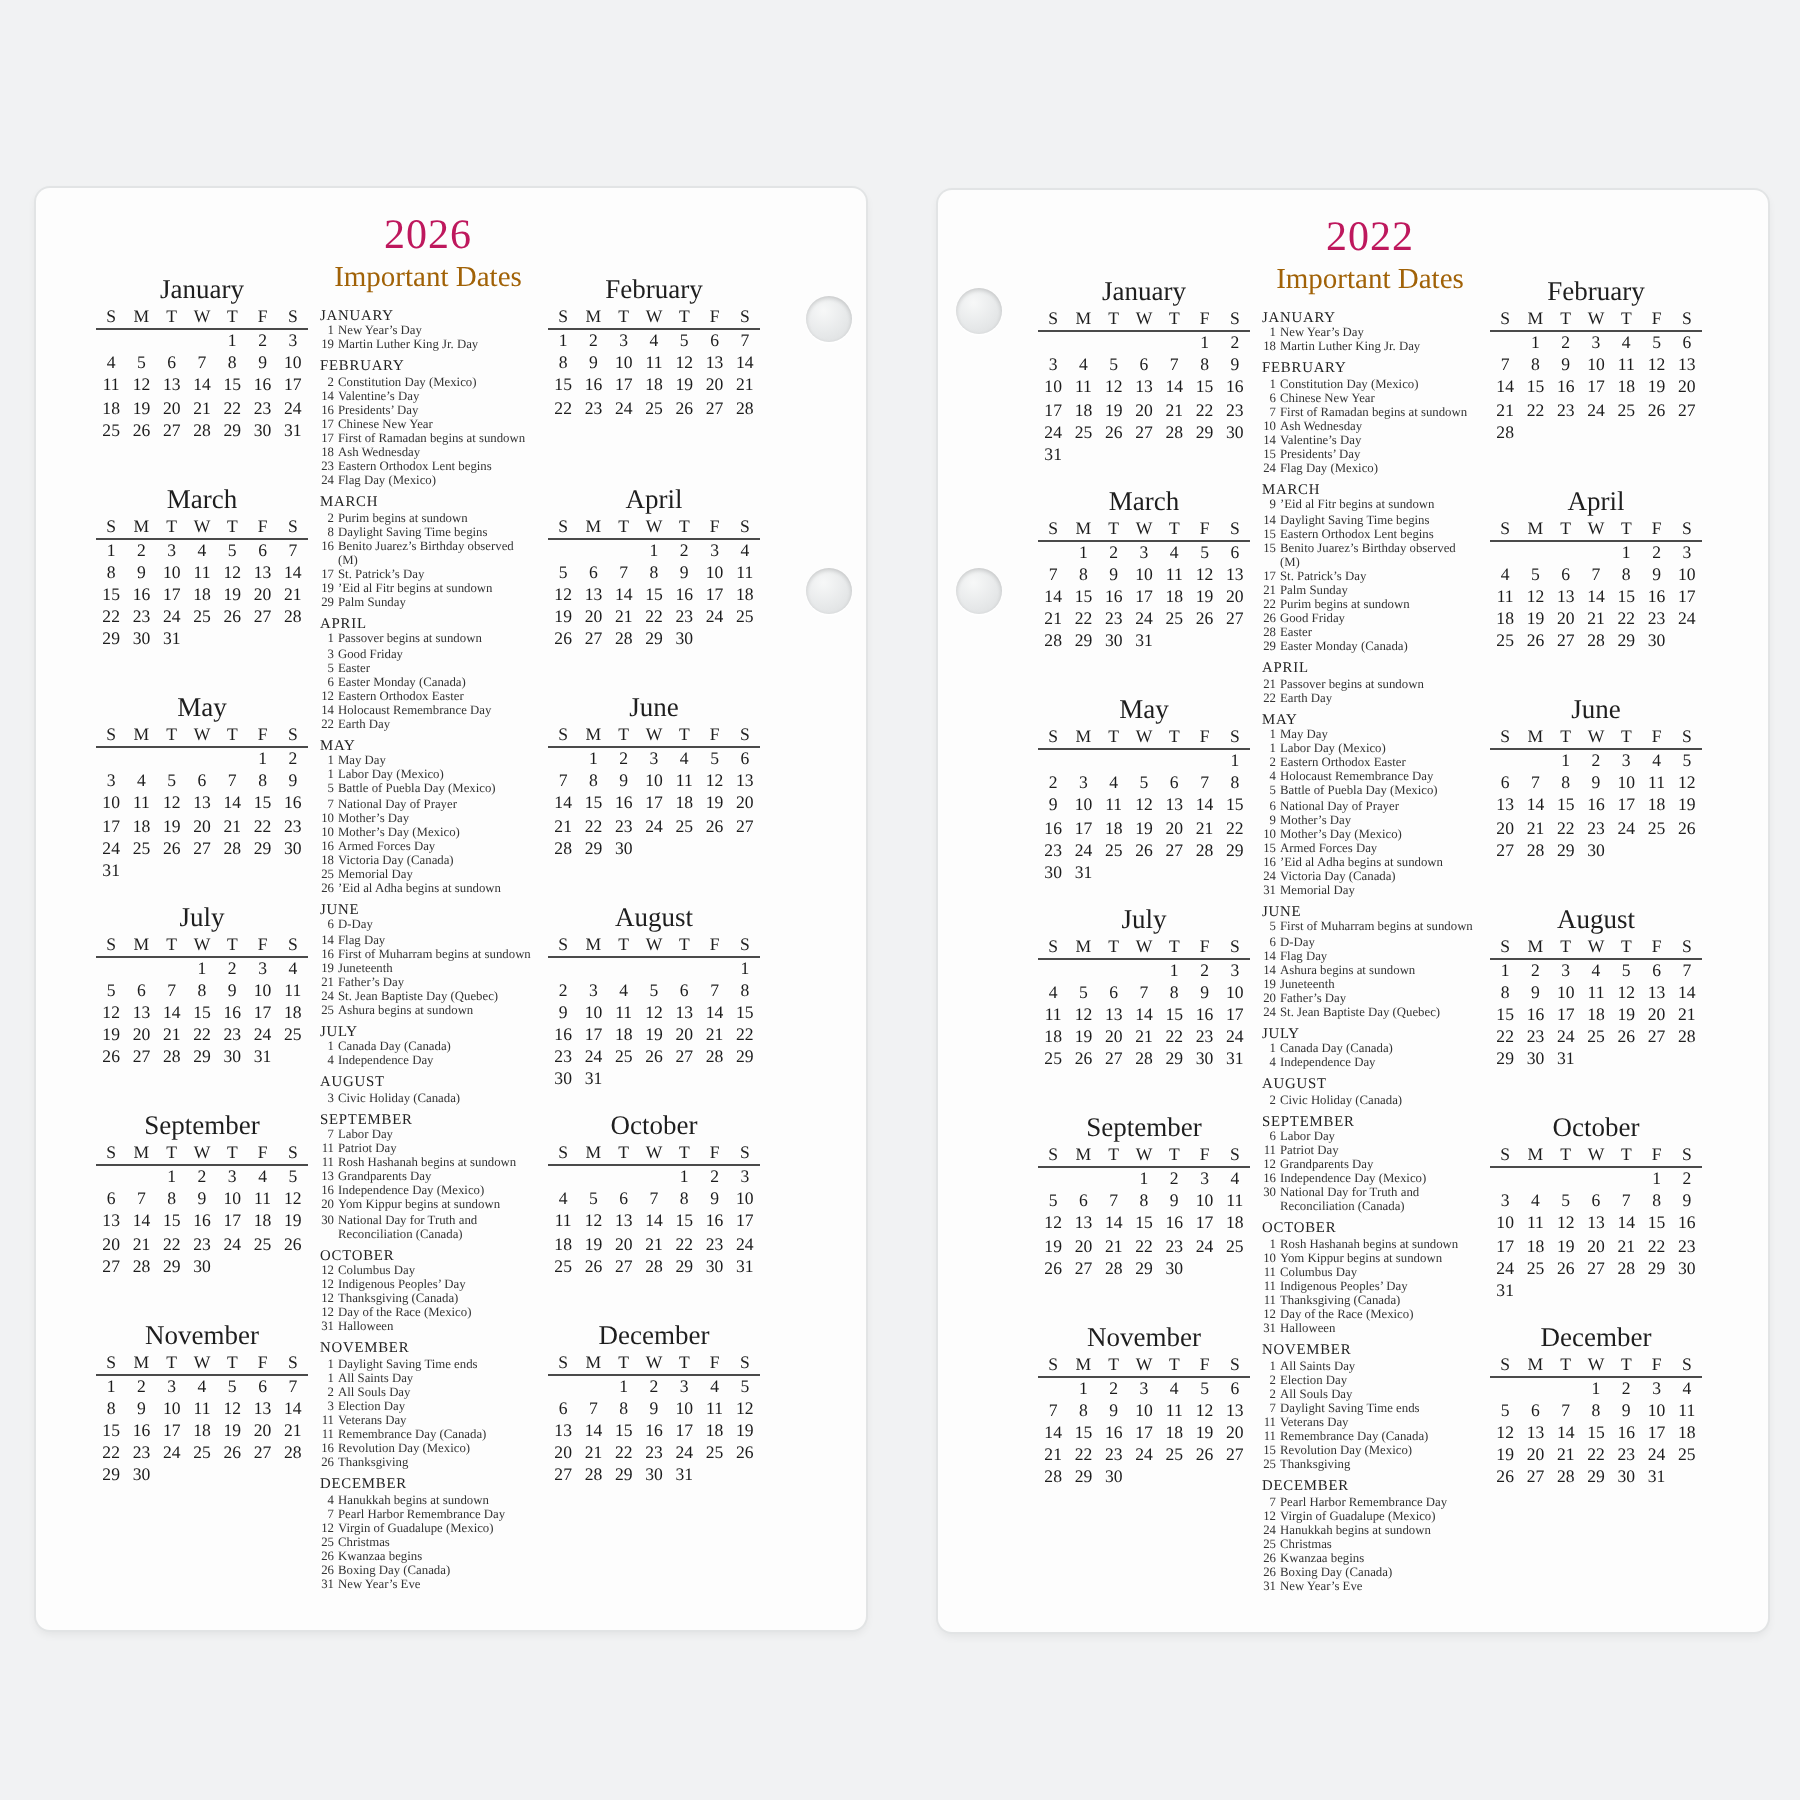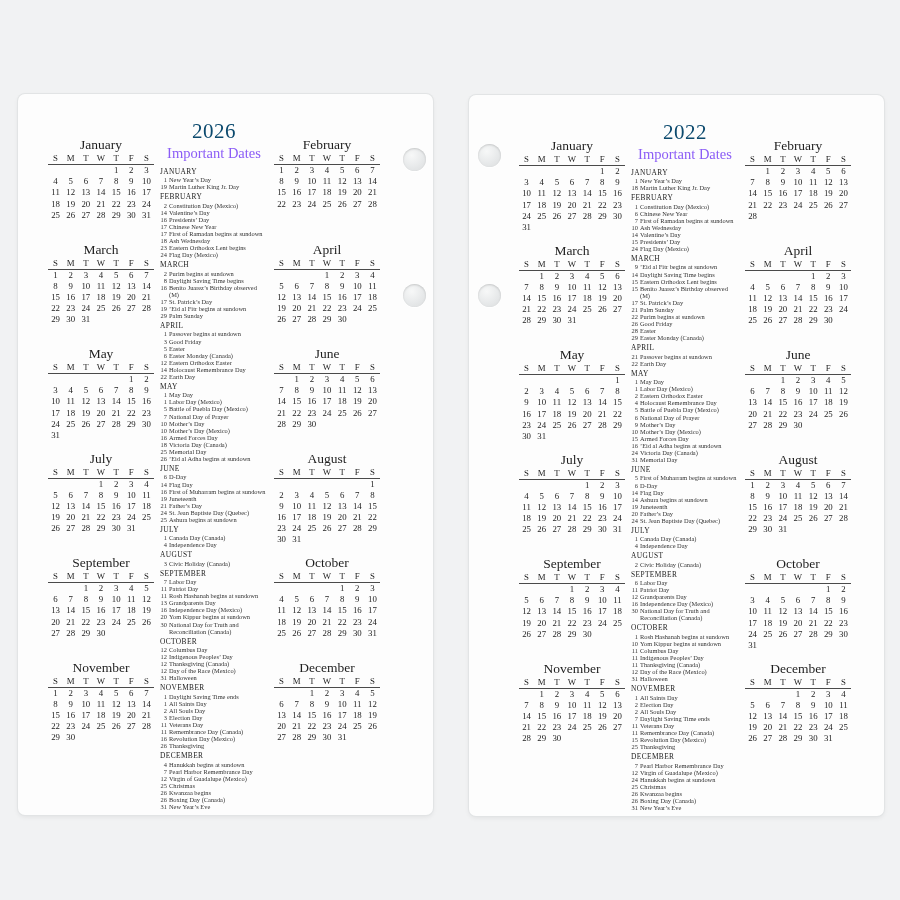--- a/index.html
+++ b/index.html
@@ -23,22 +23,22 @@
   .cols{display:flex;padding-top:10px;height:100%;overflow:hidden;}
   .page-left  .cols{padding-left:30px;padding-right:43px;}
   .page-right .cols{padding-left:50px;padding-right:23px;}
   .mcol{width:106px;flex:none;padding-top:33px;}
   .ccol{width:108px;flex:none;margin:0 6px;text-align:center;}
   .month{height:104.5px;}
   .month-name{font-size:13.5px;line-height:15px;text-align:center;margin-bottom:1px;color:#1e1e1e;}
   .mgrid{display:grid;grid-template-columns:repeat(7,1fr);}
   .dh{font-size:8.8px;line-height:10px;height:12px;text-align:center;border-bottom:1px solid #4a4a4a;color:#1e1e1e;}
   .dc{font-size:8.8px;line-height:11.2px;height:11.2px;text-align:center;color:#1c1c1c;}
-  .ptitle{font-size:21px;line-height:23px;margin-top:16px;letter-spacing:0.5px;color:#0c4a6e;}
-  .psub{font-size:14.5px;line-height:16px;margin-top:2px;margin-bottom:4px;white-space:nowrap;color:#8b5cf6;}
+  .ptitle{font-size:21px;line-height:23px;margin-top:2px;letter-spacing:0.5px;color:#be185d;}
+  .psub{font-size:14.5px;line-height:16px;margin-top:2px;margin-bottom:4px;white-space:nowrap;color:#a16207;}
   .idates{text-align:left;overflow:hidden;}
   .isec-h{font-size:7.4px;line-height:8.4px;letter-spacing:0.4px;margin-top:2.8px;color:#222;}
   .irow{display:flex;font-size:6.4px;line-height:7.1px;color:#333;}
   .id-d{width:9px;flex:none;text-align:right;padding-right:2px;}
   .id-t{flex:1;}
 </style>
 </head>
 <body>
 
 <div class="scene">

